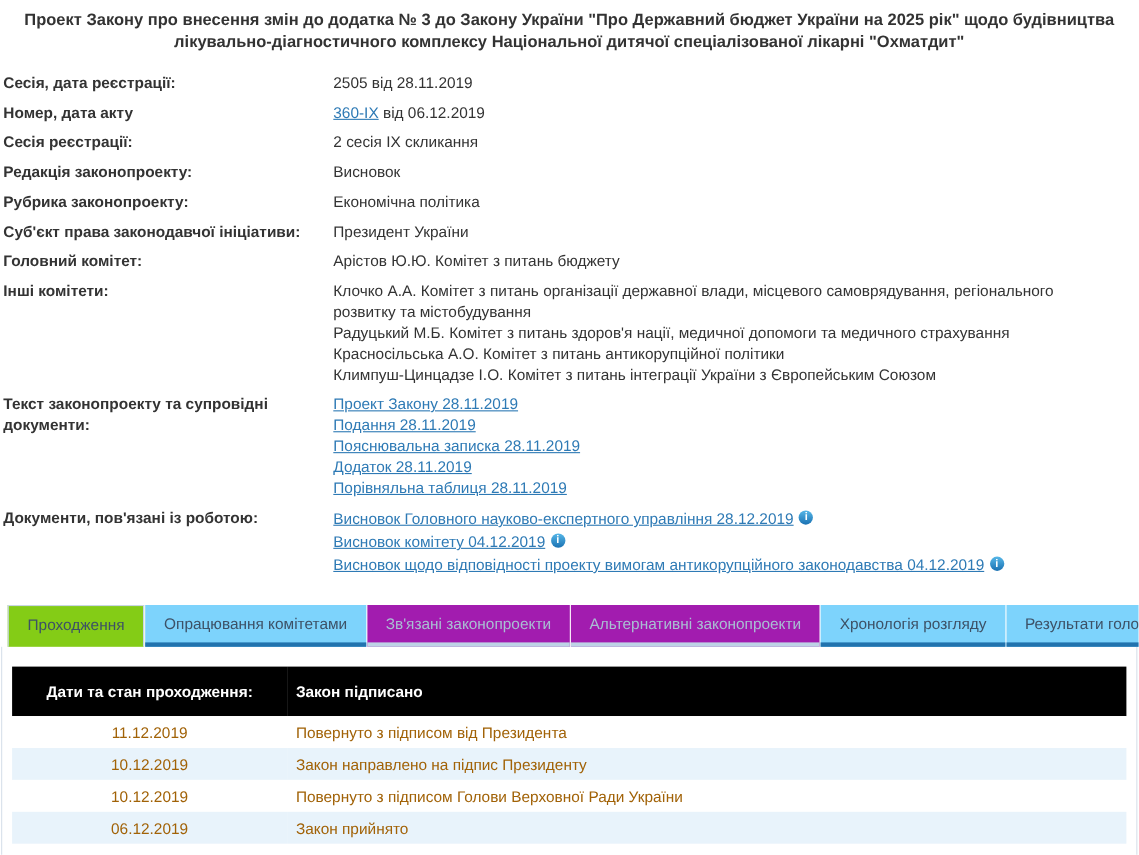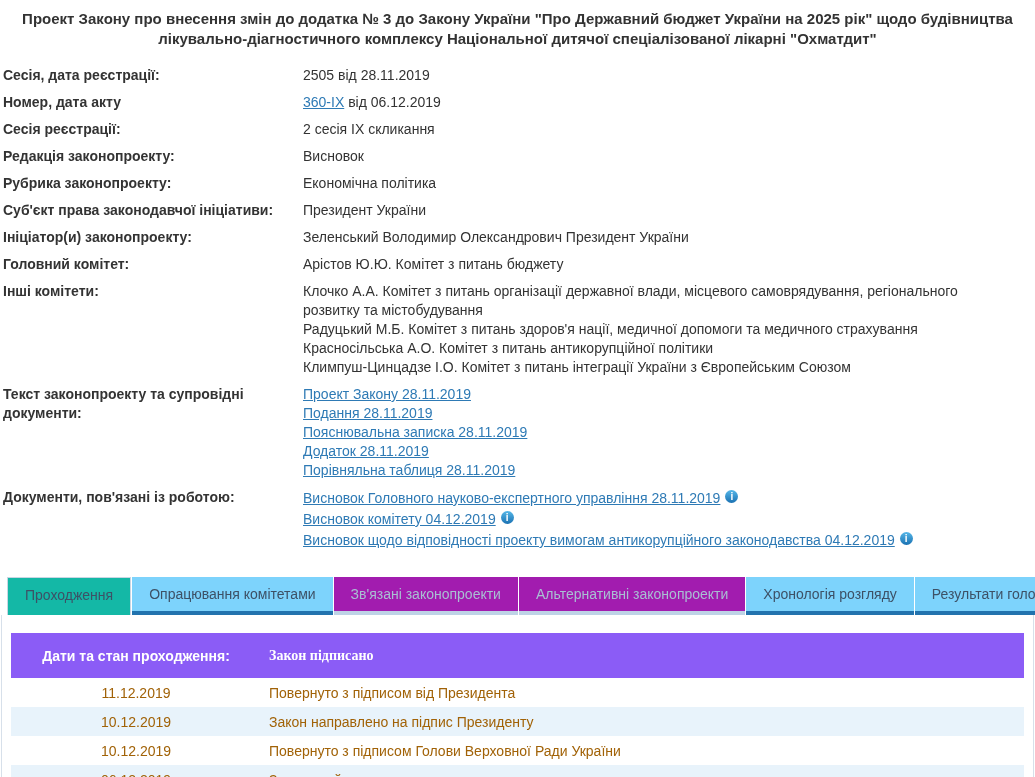--- a/index.html
+++ b/index.html
@@ -42,47 +42,47 @@
   .tabs { display: flex; margin-top: 26px; padding-left: 7px; gap: 1px; }
   .tab {
     padding: 9px 17px 8px;
     font-size: 14px;
     white-space: nowrap;
     border-bottom: 4px solid transparent;
     cursor: pointer;
     color: #3d5166;
   }
   .tab.active {
-    background: #14b8a6;
+    background: #84cc16;
     border: 1px solid #c9d6e3;
     border-bottom: none;
     padding-bottom: 12px;
     cursor: default;
   }
   .tab.enabled { background: #7dd3fc; border-bottom-color: #2273ae; }
   .tab.disabled { background: #a21caf; color: #a9bfd3; border-bottom-color: #bed3e6; cursor: default; }
   .panel {
     border-left: 1px solid #d7e0ea;
     border-right: 1px solid #d7e0ea;
     margin: 0 1px;
     padding: 18px 5px 20px 9px;
     min-height: 180px;
   }
   table.ptable { border-collapse: collapse; width: 1013px; table-layout: fixed; }
   .ptable col.c1 { width: 250px; }
   .ptable th {
-    background: #8b5cf6;
+    background: #000000;
     color: #fff;
     font-weight: bold;
     font-size: 14px;
     height: 45px;
     text-align: left;
   }
   .ptable th.c1h { text-align: center; }
-  .ptable th.c2h { padding-left: 8px; font-family: Liberation Serif, serif; }
+  .ptable th.c2h { padding-left: 8px; }
   .ptable td { height: 29px; font-size: 14px; color: #a16207; }
   .ptable td.date { text-align: center; }
   .ptable td.status { padding-left: 8px; text-align: left; }
   .ptable tbody tr:nth-child(even) { background: #e8f3fb; }
   .ptable tbody tr:nth-child(odd) { background: #fff; }
 </style>
 </head>
 <body>
 
 <div class="title">Проект Закону про внесення змін до додатка № 3 до Закону України "Про Державний бюджет України на 2025 рік" щодо будівництва лікувально-діагностичного комплексу Національної дитячої спеціалізованої лікарні "Охматдит"</div>
@@ -112,24 +112,20 @@
   <div class="frow">
     <div class="lbl">Рубрика законопроекту:</div>
     <div class="val">Економічна політика</div>
   </div>
 
   <div class="frow">
     <div class="lbl">Суб'єкт права законодавчої ініціативи:</div>
     <div class="val">Президент України</div>
   </div>
 
-  <div class="frow">
-    <div class="lbl">Ініціатор(и) законопроекту:</div>
-    <div class="val">Зеленський Володимир Олександрович Президент України</div>
-  </div>
 
   <div class="frow">
     <div class="lbl">Головний комітет:</div>
     <div class="val">Арістов Ю.Ю. Комітет з питань бюджету</div>
   </div>
 
   <div class="frow">
     <div class="lbl">Інші комітети:</div>
     <div class="val">
       <div>Клочко А.А. Комітет з питань організації державної влади, місцевого самоврядування, регіонального розвитку та містобудування</div>
@@ -146,21 +142,21 @@
       <div><a href="#">Подання 28.11.2019</a></div>
       <div><a href="#">Пояснювальна записка 28.11.2019</a></div>
       <div><a href="#">Додаток 28.11.2019</a></div>
       <div><a href="#">Порівняльна таблиця 28.11.2019</a></div>
     </div>
   </div>
 
   <div class="frow">
     <div class="lbl">Документи, пов'язані із роботою:</div>
     <div class="val docs-block">
-      <div><a href="#">Висновок Головного науково-експертного управління 28.11.2019</a><span class="info-badge">i</span></div>
+      <div><a href="#">Висновок Головного науково-експертного управління 28.12.2019</a><span class="info-badge">i</span></div>
       <div><a href="#">Висновок комітету 04.12.2019</a><span class="info-badge">i</span></div>
       <div><a href="#">Висновок щодо відповідності проекту вимогам антикорупційного законодавства 04.12.2019</a><span class="info-badge">i</span></div>
     </div>
   </div>
 
 </div>
 
 <div class="tabs">
   <div class="tab active">Проходження</div>
   <div class="tab enabled">Опрацювання комітетами</div>

